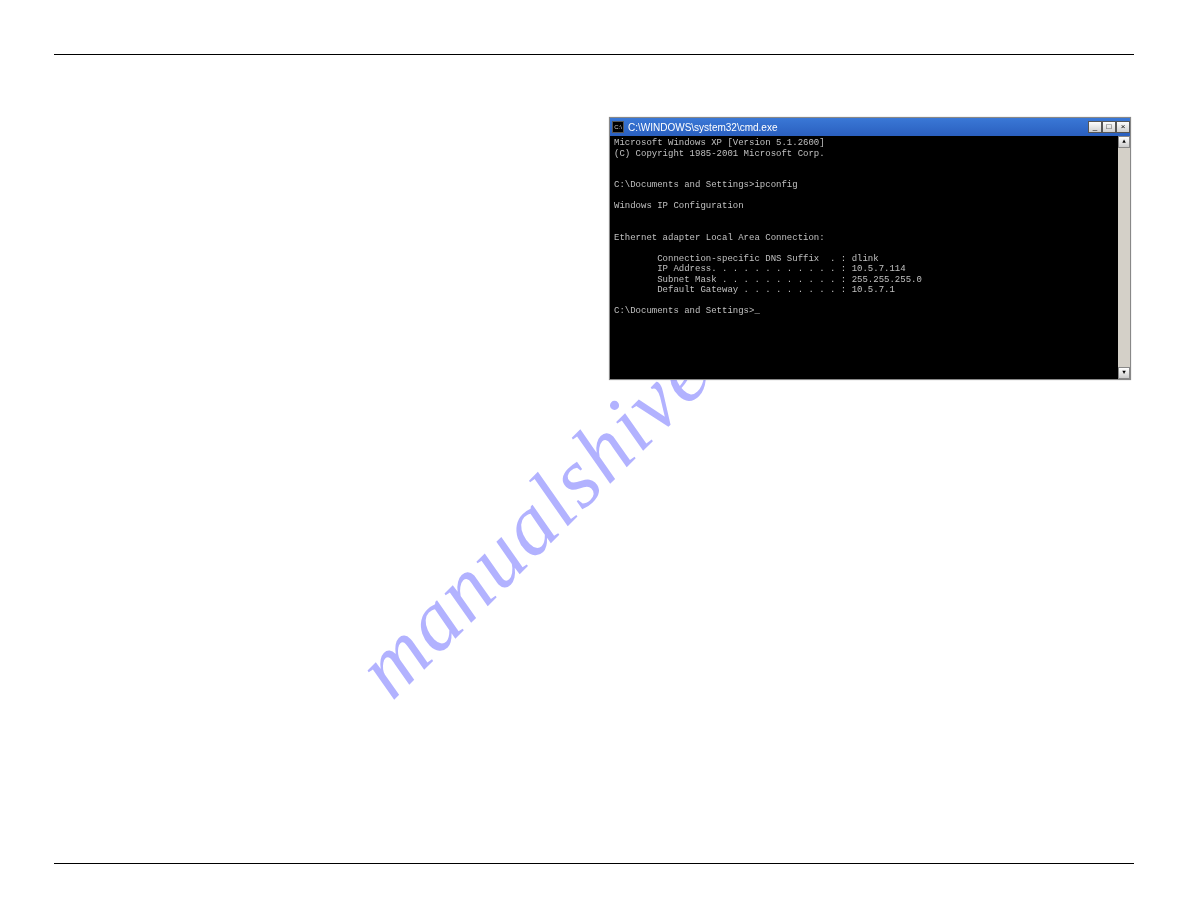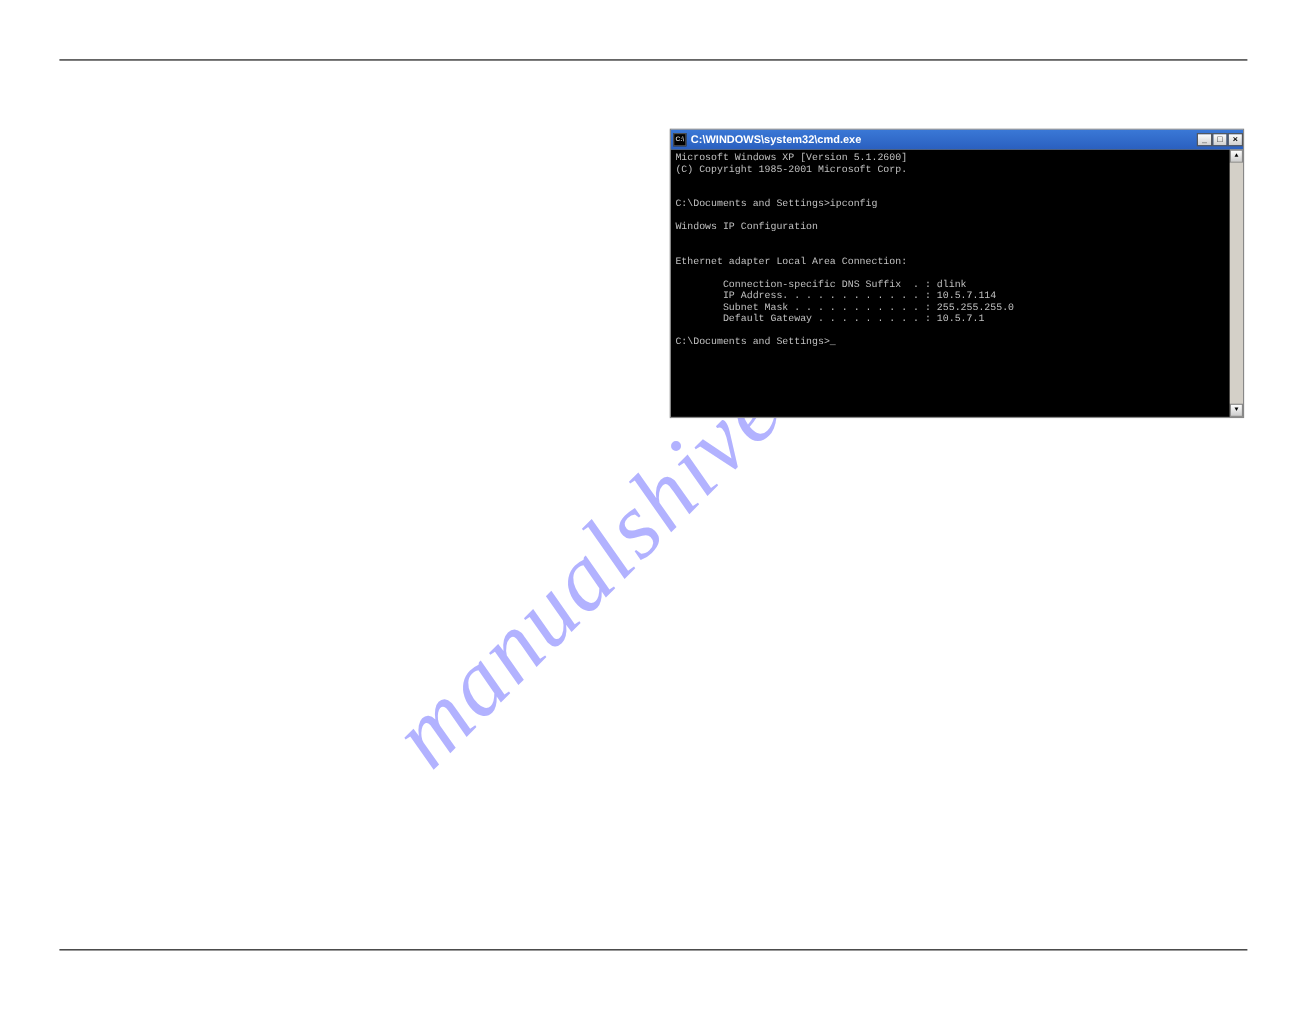--- a/index.html
+++ b/index.html
@@ -48,21 +48,21 @@
     box-shadow: 0 0 1px rgba(0,0,0,0.3);
     background: #fff;
   }
   .titlebar {
     height: 18px;
     background: linear-gradient(to bottom, #3a78d6, #2a5fbf);
     display: flex;
     align-items: center;
     color: #fff;
     font-size: 10px;
-    font-weight: bold;
+    font-weight: normal;
     padding-left: 2px;
   }
   .titlebar-icon {
     width: 12px;
     height: 12px;
     background: #000;
     margin-right: 4px;
     display: inline-flex;
     align-items: center;
     justify-content: center;

